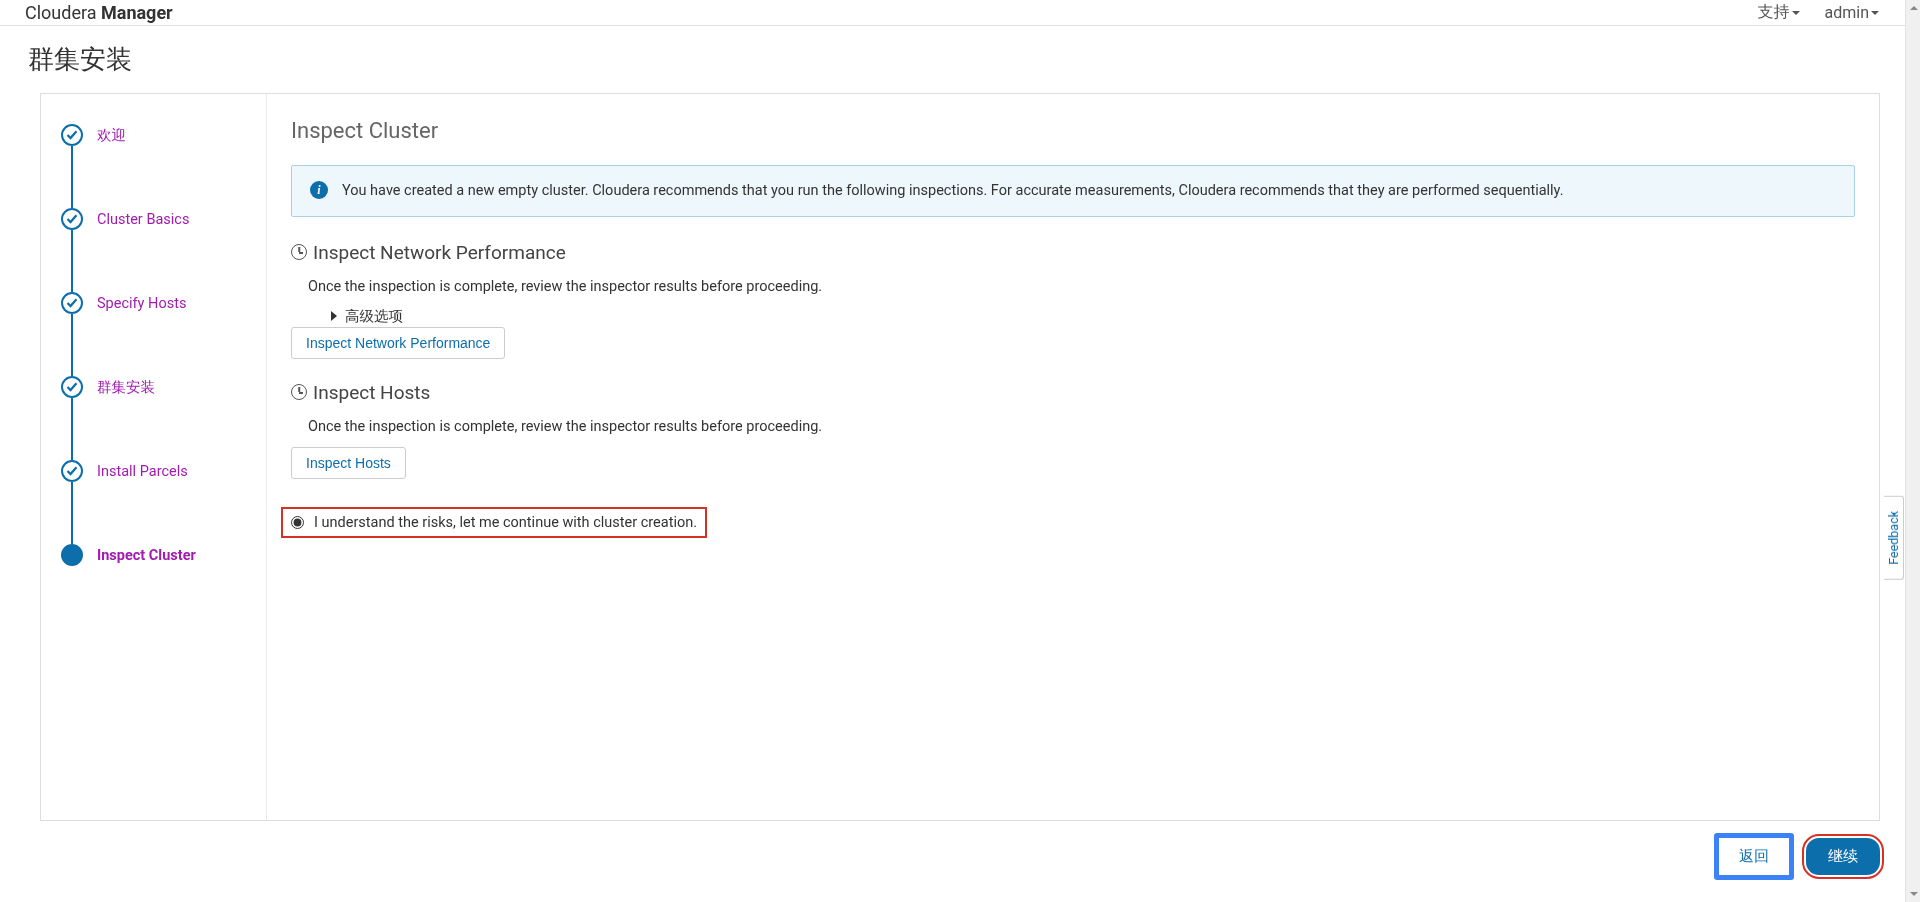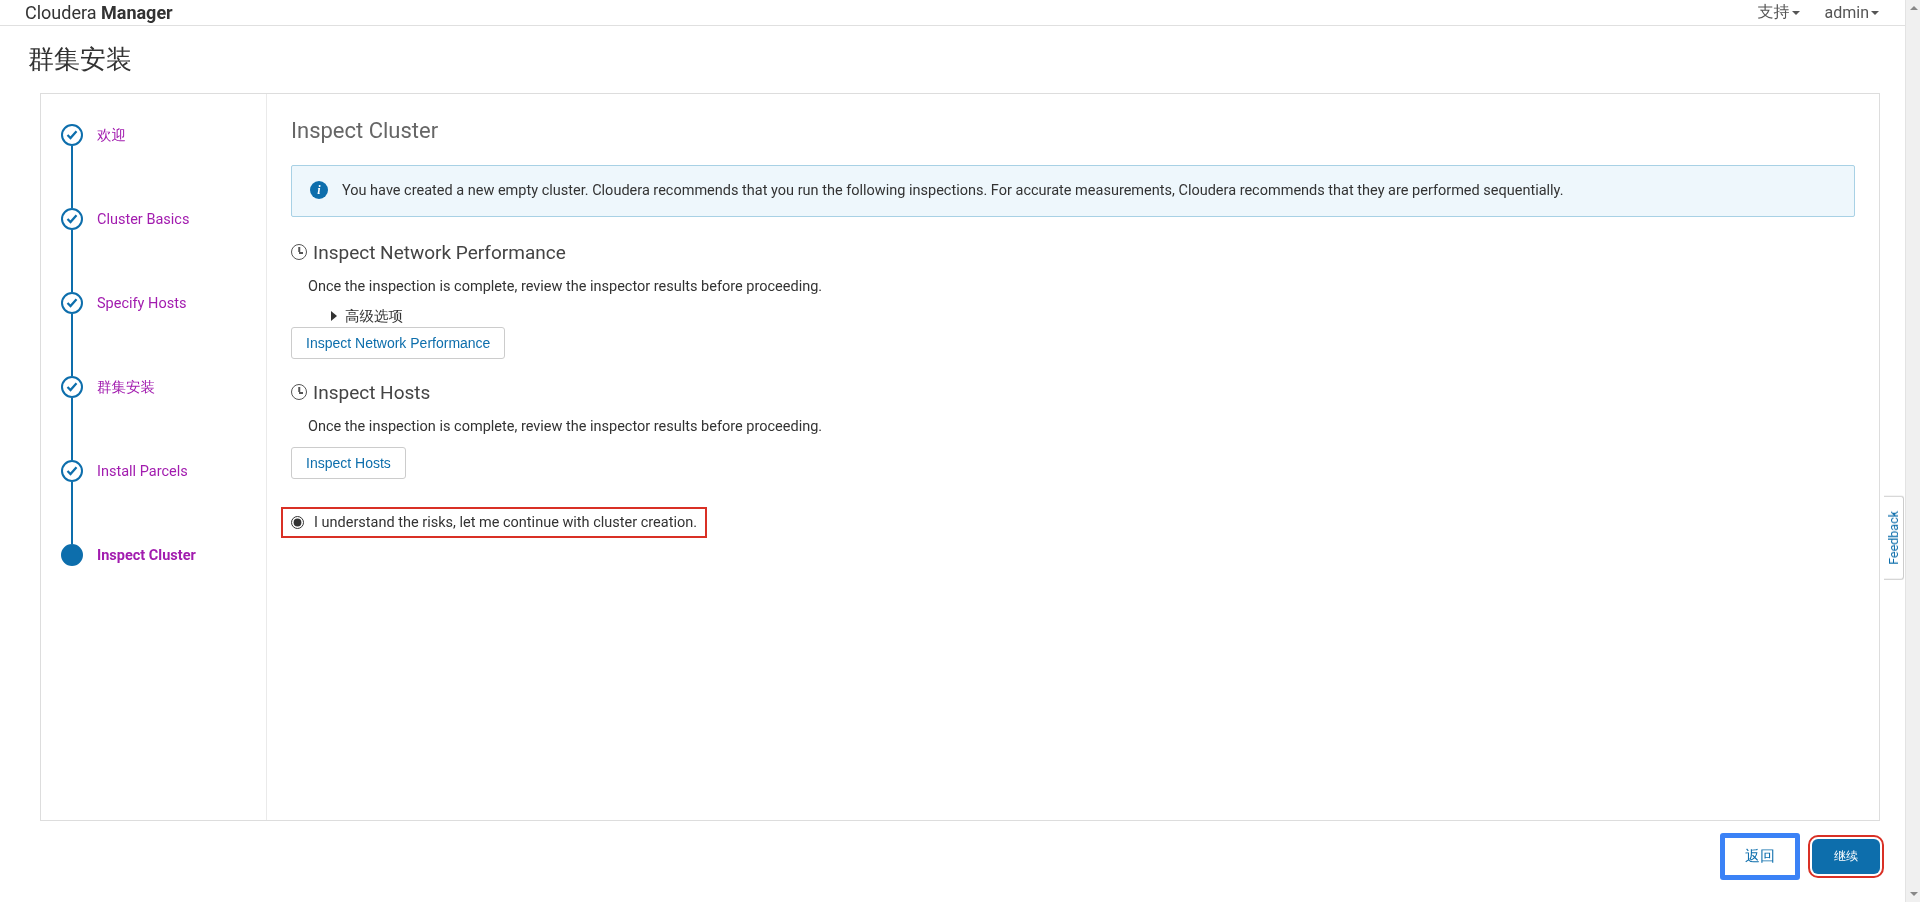--- a/index.html
+++ b/index.html
@@ -174,24 +174,24 @@
       border: 5px solid #3b82f6;
       border-radius: 3px;
       color: #0d6eac;
       background: #fff;
       font-size: 15px;
       cursor: pointer;
     }
     .footer .btn-continue {
       padding: 9px 22px;
       border: none;
-      border-radius: 6px;
+      border-radius: 13px;
       color: #fff;
       background: #0d6eac;
-      font-size: 12px;
+      font-size: 15px;
       cursor: pointer;
       outline: 2.5px solid #d93025;
       outline-offset: 2px;
     }
 
     .right-scroll-track {
       position: fixed; top: 0; right: 0; width: 15px; height: 100%;
       background: #f0f0f0;
       border-left: 1px solid #e3e3e3;
     }

